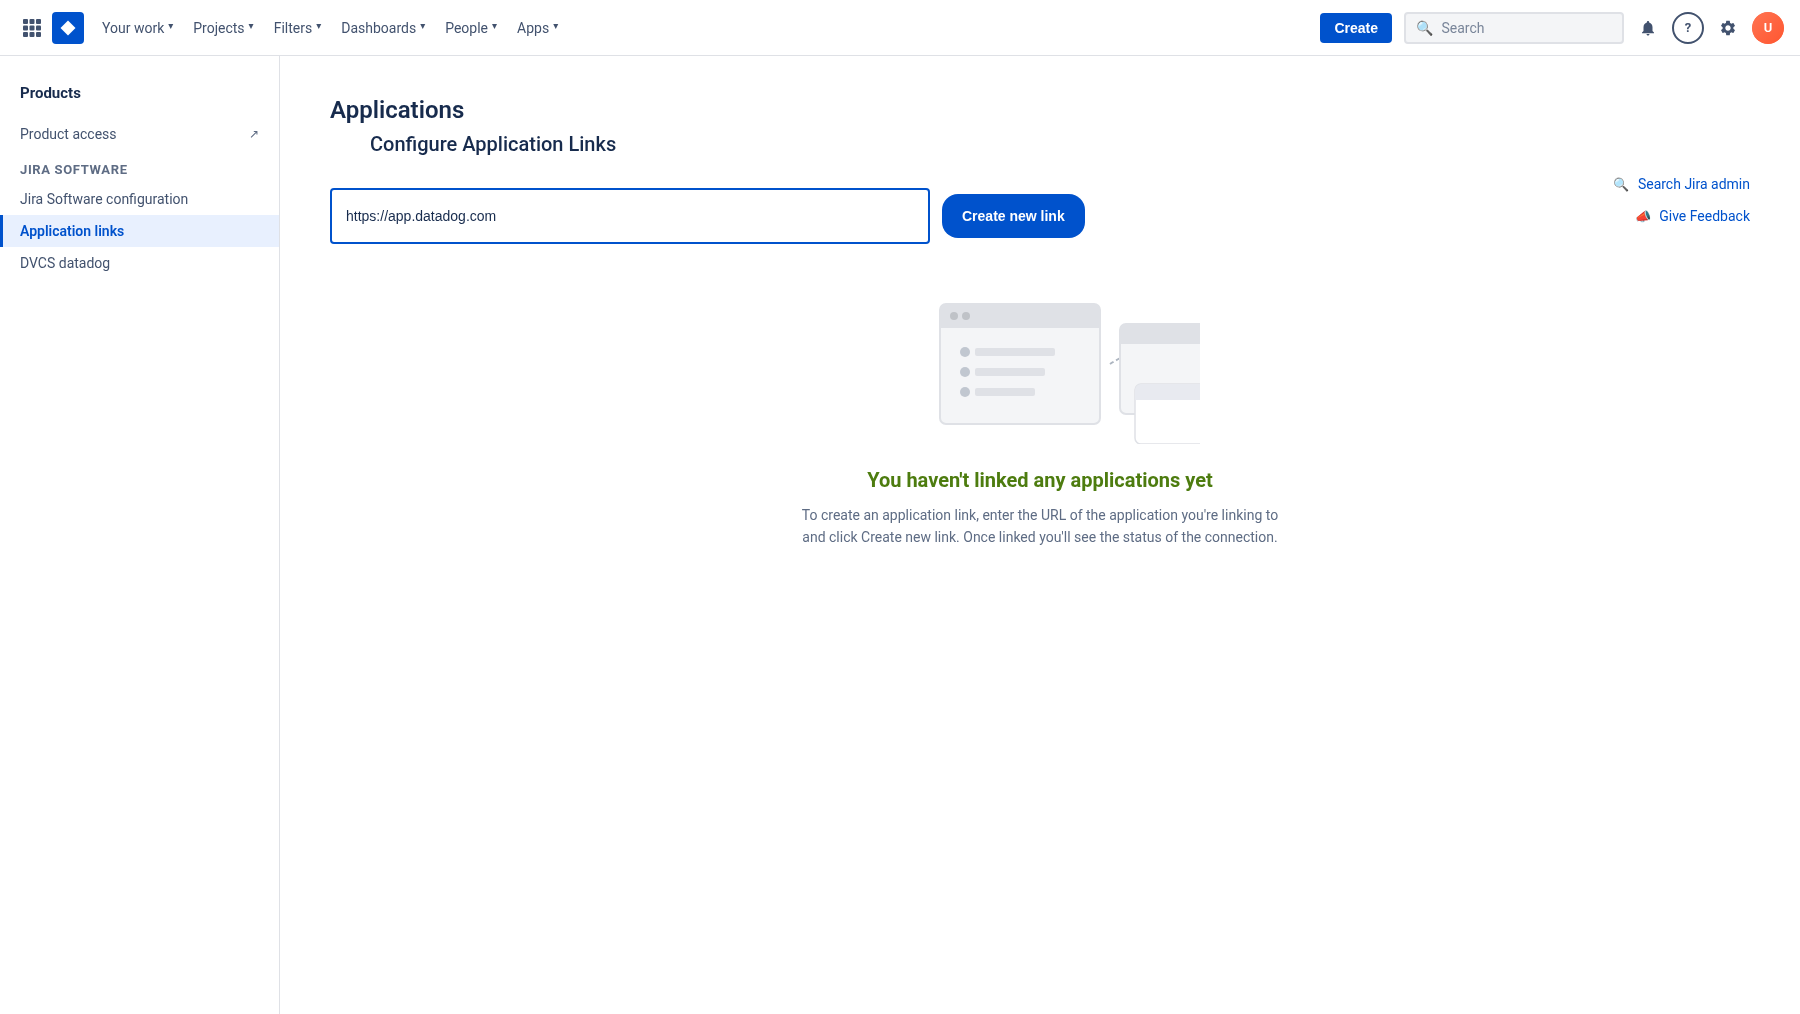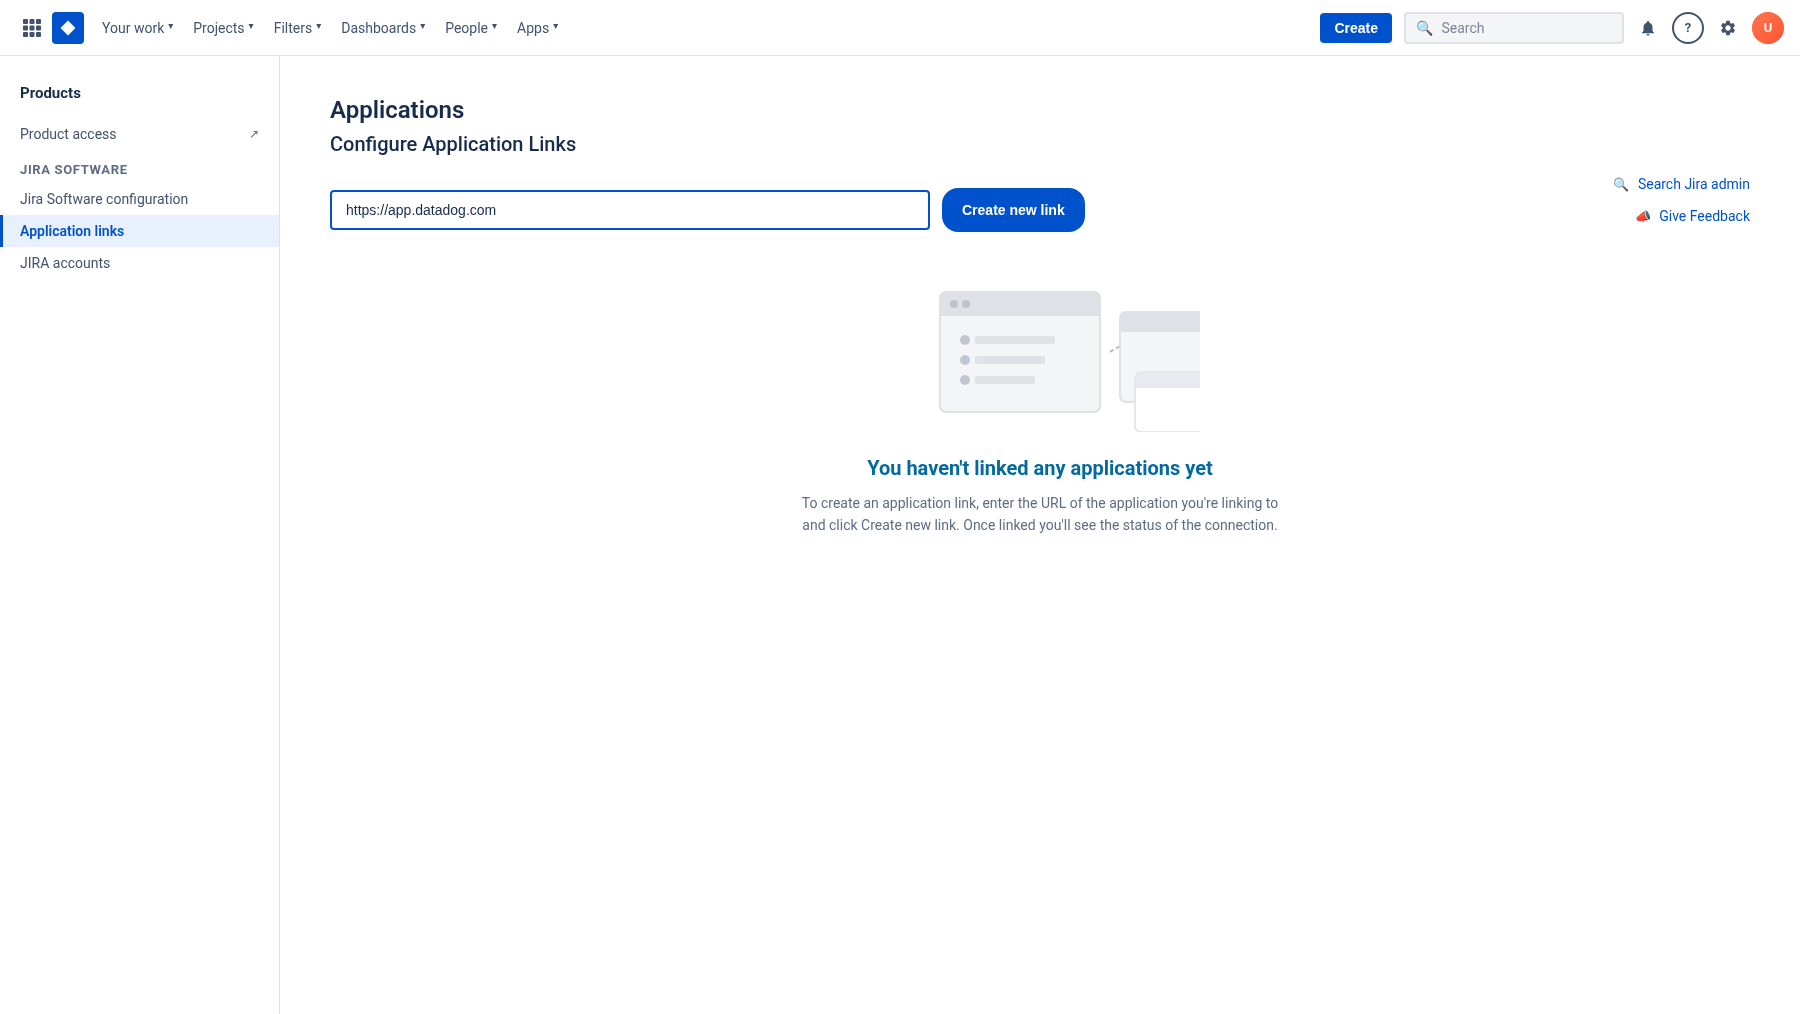--- a/index.html
+++ b/index.html
@@ -152,20 +152,21 @@
       font-size: 24px;
       font-weight: 600;
       color: #172b4d;
       margin-bottom: 8px;
     }
     .page-subtitle {
       font-size: 20px;
       font-weight: 500;
       color: #172b4d;
       margin-bottom: 32px;
+      margin-left: 40px;
     }
 
     
     .top-actions {
       position: absolute;
       right: 50px;
       top: 120px;
       display: flex;
       flex-direction: column;
       align-items: flex-end;
@@ -182,21 +183,21 @@
     
     .url-input-row {
       display: flex;
       align-items: center;
       gap: 12px;
       margin-bottom: 40px;
     }
     .url-input {
       flex: 1;
       max-width: 600px;
-      height: 40px;
+      height: 56px;
       border: 2px solid #0052cc;
       border-radius: 4px;
       padding: 12px 14px;
       font-size: 14px;
       color: #172b4d;
       outline: none;
       background: #fff;
     }
     .create-link-btn {
       background: #0052cc;
@@ -219,21 +220,21 @@
       margin-top: 20px;
     }
     .empty-illustration {
       width: 320px;
       height: 160px;
       margin-bottom: 24px;
     }
     .empty-title {
       font-size: 20px;
       font-weight: 700;
-      color: #0369a1;
+      color: #4d7c0f;
       margin-bottom: 12px;
       text-align: center;
     }
     .empty-desc {
       font-size: 14px;
       color: #5e6c84;
       text-align: center;
       max-width: 480px;
       line-height: 1.6;
     }
@@ -325,21 +326,21 @@
 
     <div class="sidebar-section-title">JIRA SOFTWARE</div>
     <div class="sidebar-item">
       <span>Jira Software configuration</span>
     </div>
 
     <div class="sidebar-item active">
       <span>Application links</span>
     </div>
     <div class="sidebar-item">
-      <span>JIRA accounts</span>
+      <span>DVCS datadog</span>
     </div>
   </aside>
 
   <main class="main-content main-wrapper">
 
     <div class="top-actions">
       <a class="top-action-link">
         <span style="font-size:13px;">🔍</span>
         <span>Search Jira admin</span>
       </a>

